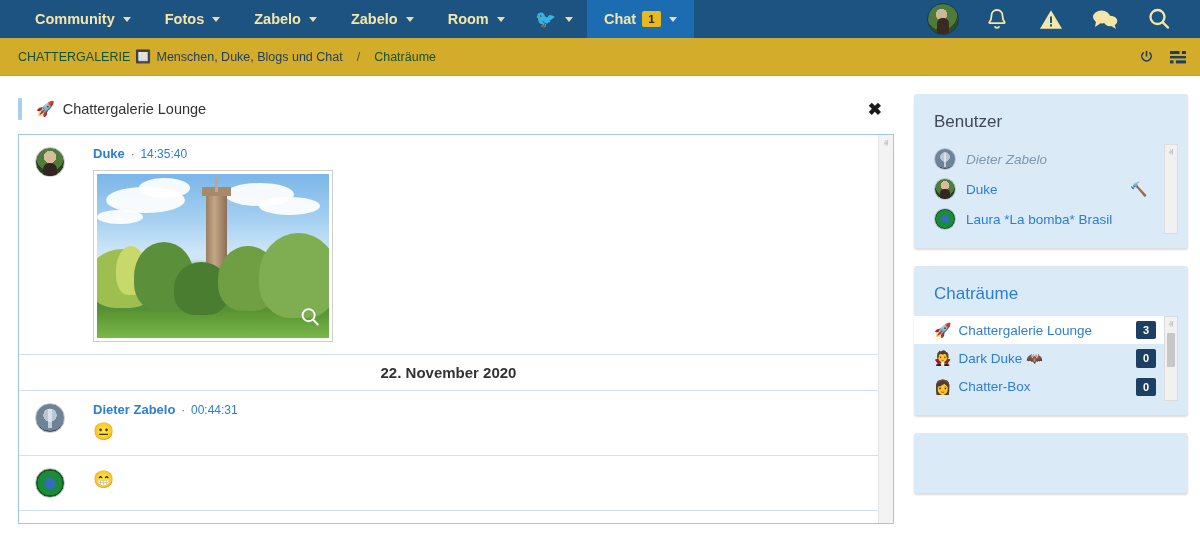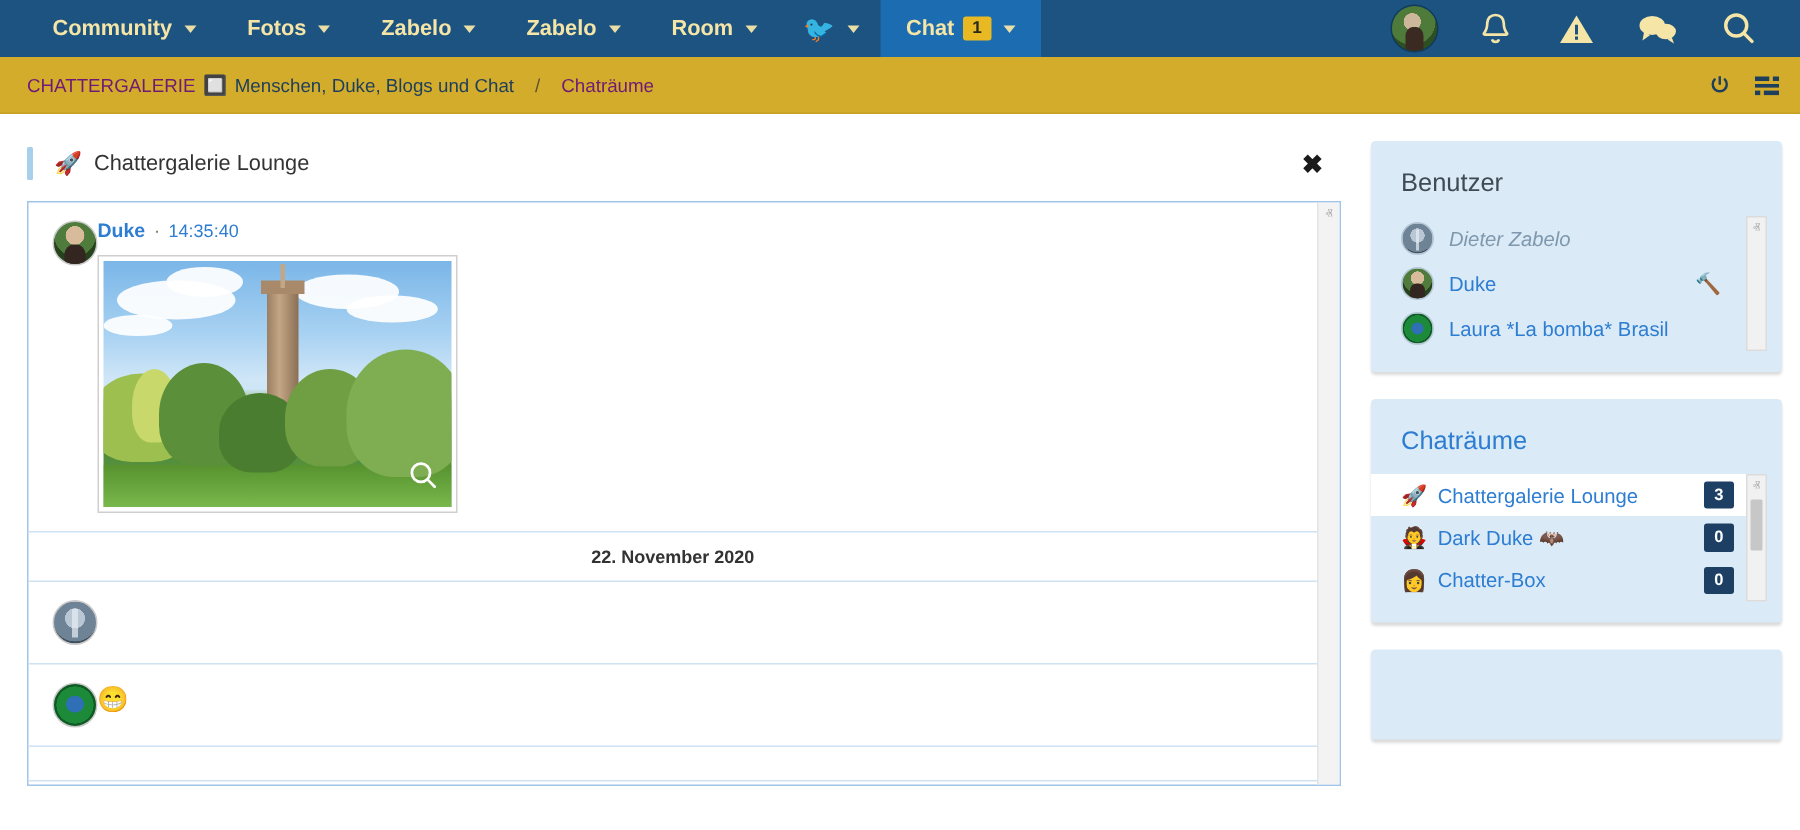--- a/index.html
+++ b/index.html
@@ -78,21 +78,21 @@
     display: flex; align-items: center;
     padding: 0 14px 0 18px;
     border-bottom: 1px solid #c49f22;
   }
   .crumb-text {
     color: #1d3e5c; font-size: 12.5px;
     display: flex; align-items: center; gap: 5px;
     white-space: nowrap;
   }
   .crumb-sep { color: #5c5230; padding: 0 9px; }
-  .crumb-link { color: #701a75; cursor: pointer; }
+  .crumb-link { color: #14532d; cursor: pointer; }
   .crumb-emoji { font-size: 13px; }
   .crumb-right { margin-left: auto; display:flex; align-items:center; gap: 16px; }
   .crumb-icon { cursor: pointer; display:flex; }
 
   
   .page {
     display: flex;
     align-items: flex-start;
     padding: 0 12px;
     height: calc(553px - 83px);
@@ -131,21 +131,21 @@
     overflow: hidden;
   }
   .msglist {
     flex: 1 1 auto;
     padding: 0;
     overflow: hidden;
     min-width: 0;
   }
   .msg {
     display: flex;
-    gap: 0;
+    gap: 28px;
     padding: 10px 16px 12px 16px;
     border-bottom: 1px solid #cfe2f3;
     position: relative;
   }
   .msg:first-child { border-top: none; }
   .av {
     width: 30px; height: 30px; border-radius: 50%;
     flex: 0 0 30px; margin-top: 2px;
     border: 1px solid #c9c9c9; overflow: hidden; position: relative;
   }
@@ -213,21 +213,21 @@
     background: linear-gradient(#57922f,#79b84c);
   }
   .zoom-badge {
     position: absolute; right: 6px; bottom: 8px;
     width: 26px; height: 26px;
     display: flex; align-items: center; justify-content: center;
     color: #fff;
   }
   .date-sep {
     text-align: center;
-    font-size: 12px; font-weight: bold; color: #333;
+    font-size: 15px; font-weight: bold; color: #333;
     padding: 9px 0 9px 0;
     border-bottom: 1px solid #cfe2f3;
   }
 
   
   .vscroll {
     width: 15px; flex: 0 0 15px;
     background: #f3f3f3;
     border-left: 1px solid #e4e4e4;
     display: flex; flex-direction: column; align-items: center;
@@ -445,20 +445,28 @@
                 </span>
               </div>
             </div>
           </div>
         </div>
 
         <div class="date-sep">22. November 2020</div>
 
         <div class="msg">
           <div class="av av-dieter"></div>
+          <div class="msg-body">
+            <div class="msg-head">
+              <span class="msg-user">Dieter Zabelo</span>
+              <span class="msg-dot">·</span>
+              <span class="msg-time">00:44:31</span>
+            </div>
+            <span class="msg-emoji">😐</span>
+          </div>
         </div>
 
         <div class="msg">
           <div class="av av-laura"></div>
           <div class="msg-body">
             <span class="msg-emoji">😁</span>
           </div>
         </div>
 
         <div class="msg">

